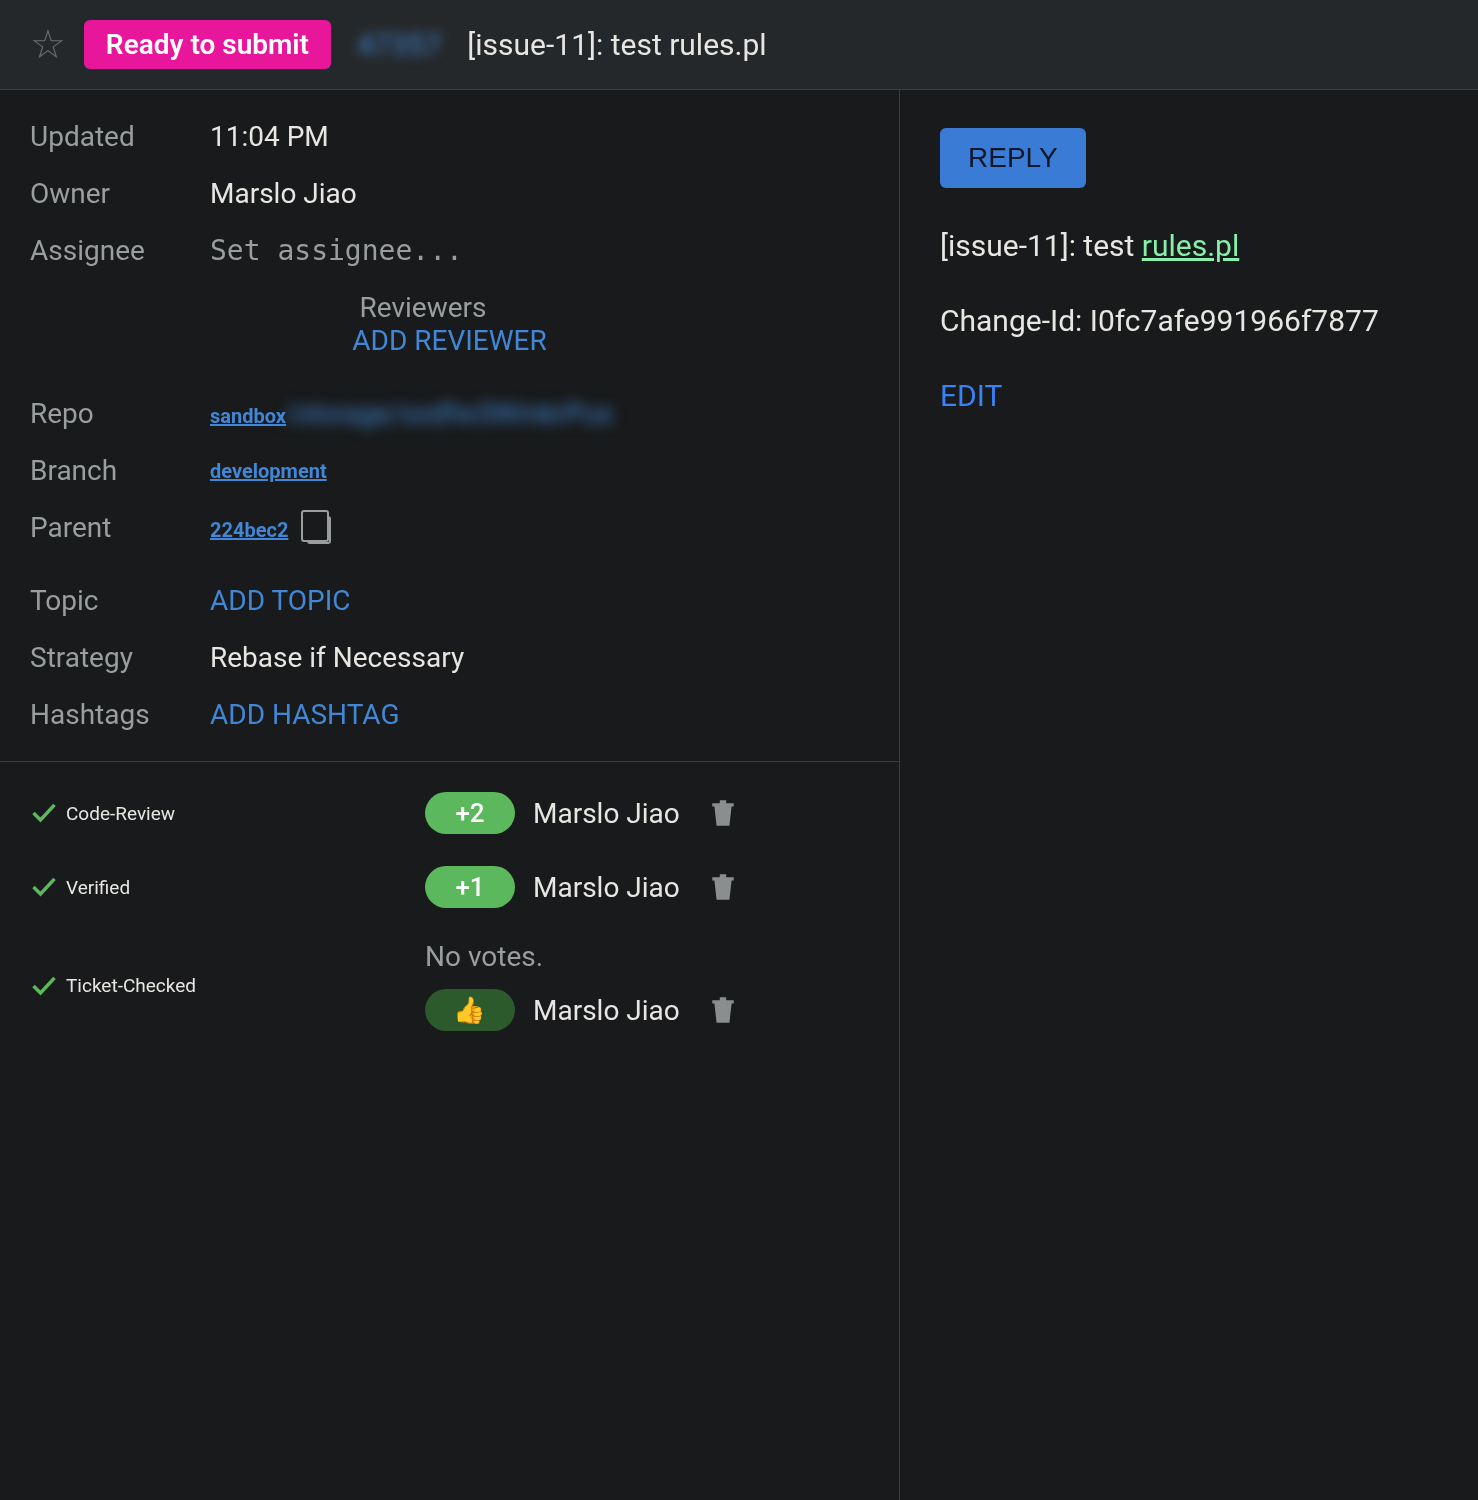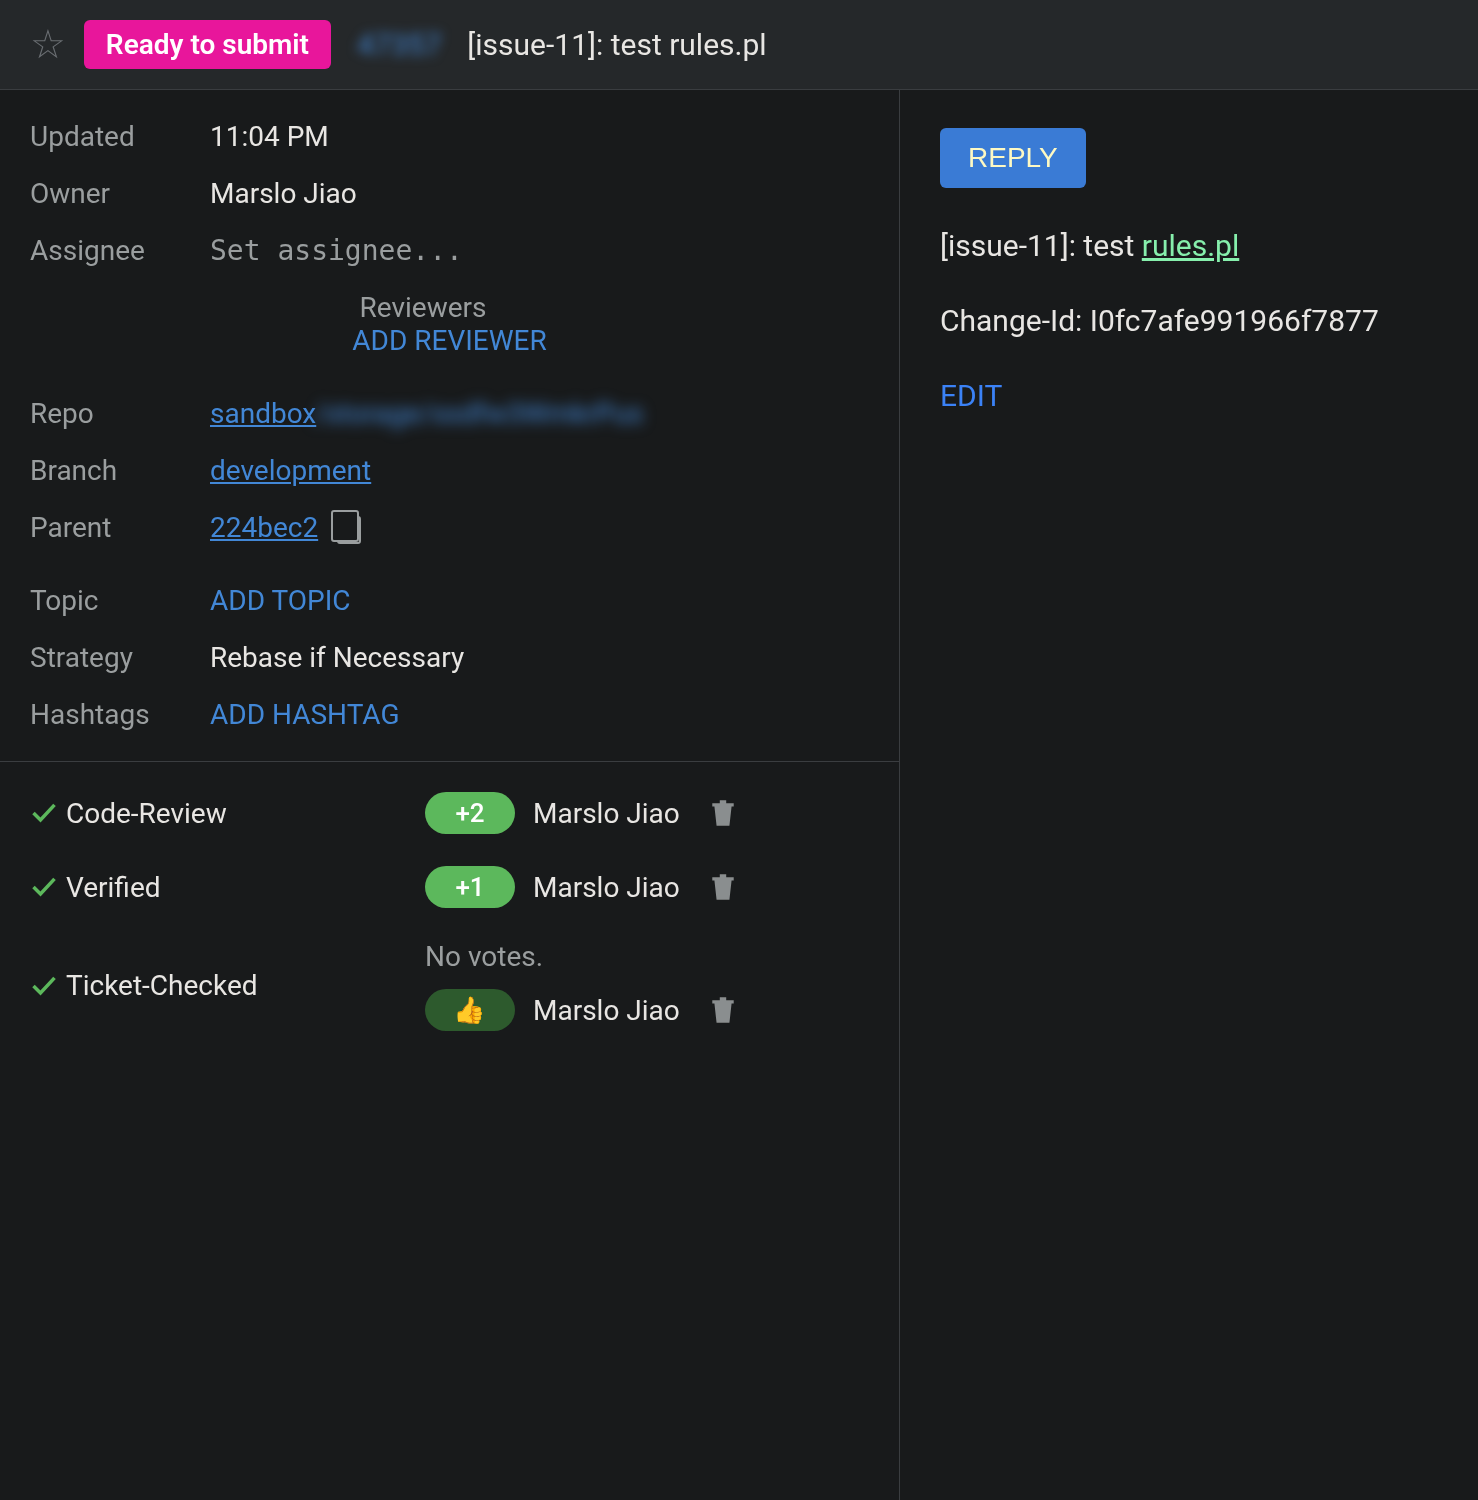--- a/index.html
+++ b/index.html
@@ -84,21 +84,22 @@
     
     .meta-value.mono {
       font-family: "SF Mono", Monaco, Consolas, monospace;
       color: #9a9e9f;
     }
     
     .meta-link {
       color: #4287d6;
       text-decoration: underline;
       cursor: pointer;
-      font-size: 28px;
+      font-size: 20px;
+      font-weight: bold;
     }
     
     .meta-link-blurred {
       color: #4287d6;
       filter: blur(7px);
       font-size: 28px;
       margin-left: -2px;
     }
     
     .meta-action {
@@ -153,21 +154,21 @@
       display: inline-flex;
       align-items: center;
     }
     .check-icon svg {
       width: 28px;
       height: 24px;
     }
     
     .label-name {
       color: #e8e6e3;
-      font-size: 28px;
+      font-size: 19px;
     }
     
     .vote-area {
       display: flex;
       align-items: center;
       gap: 18px;
     }
     
     .vote-chip {
       background: #5cb85c;
@@ -213,21 +214,21 @@
       gap: 16px;
     }
     
     .right-panel {
       padding: 38px 40px;
       flex: 1;
     }
     
     .reply-button {
       background: #3a7bd5;
-      color: #fef9c3;
+      color: #0f172a;
       border: none;
       padding: 14px 28px;
       border-radius: 6px;
       font-size: 28px;
       font-weight: 500;
       cursor: pointer;
       margin-bottom: 40px;
     }
     
     .commit-msg {

